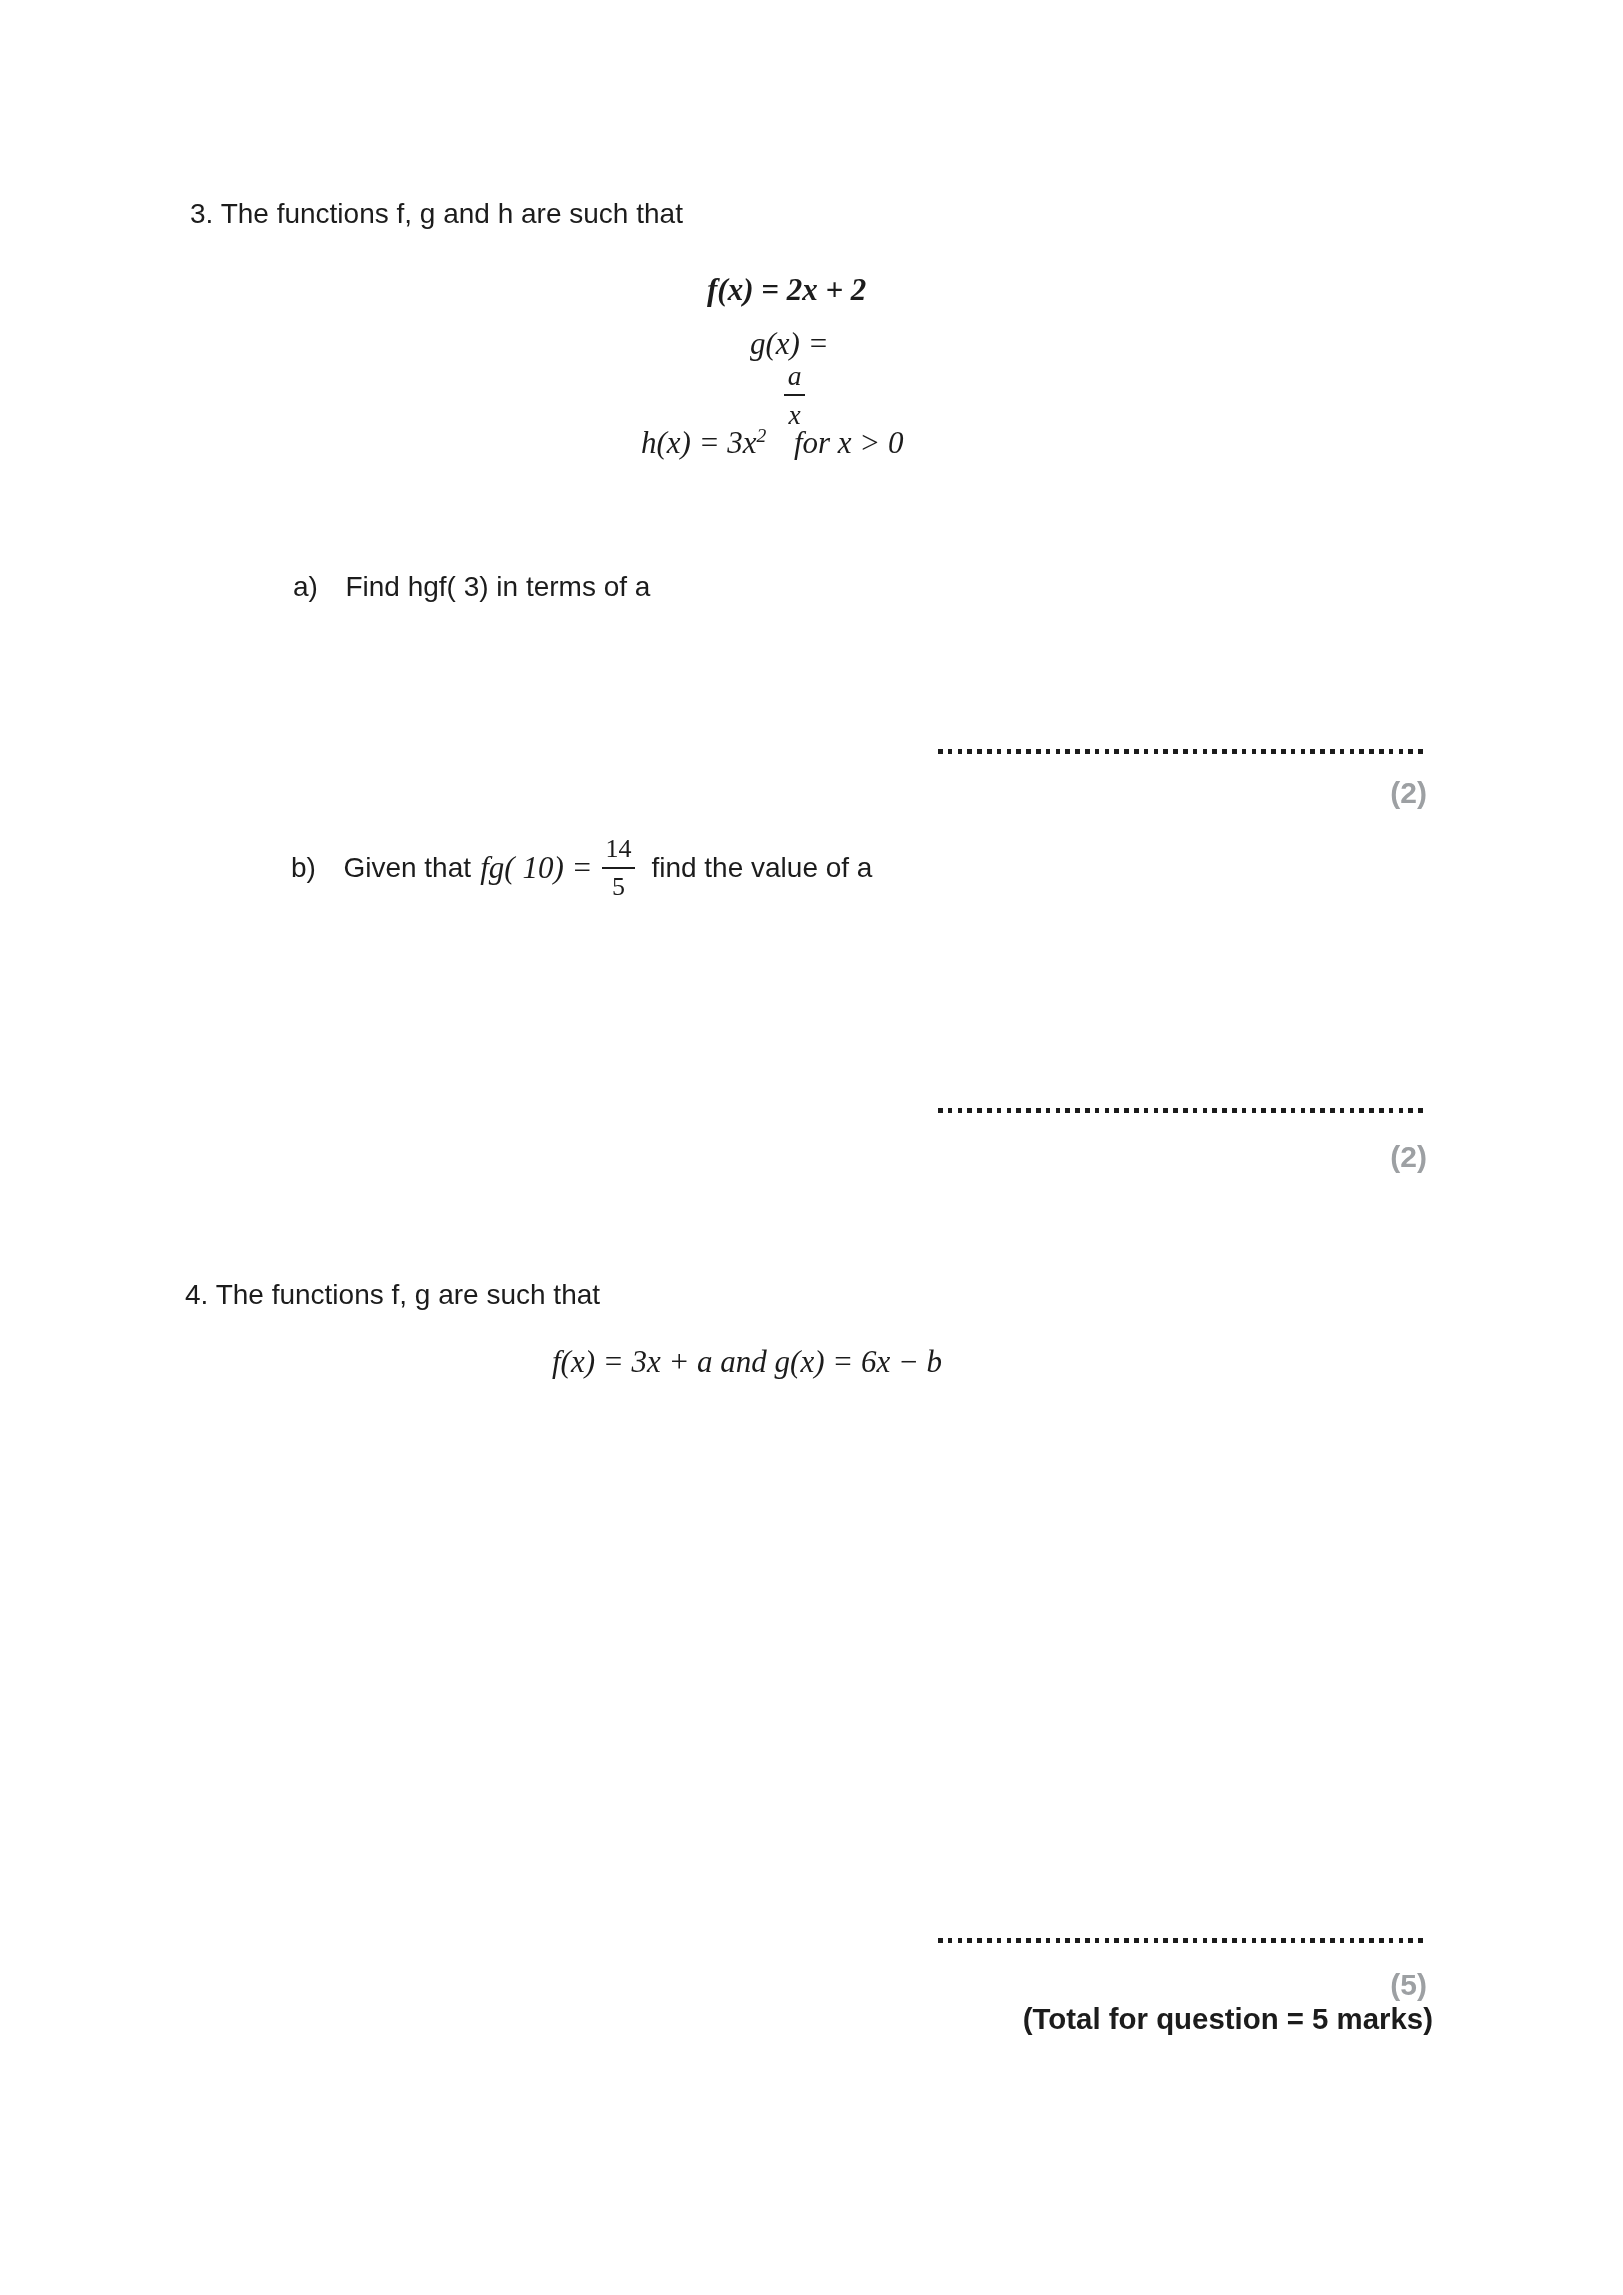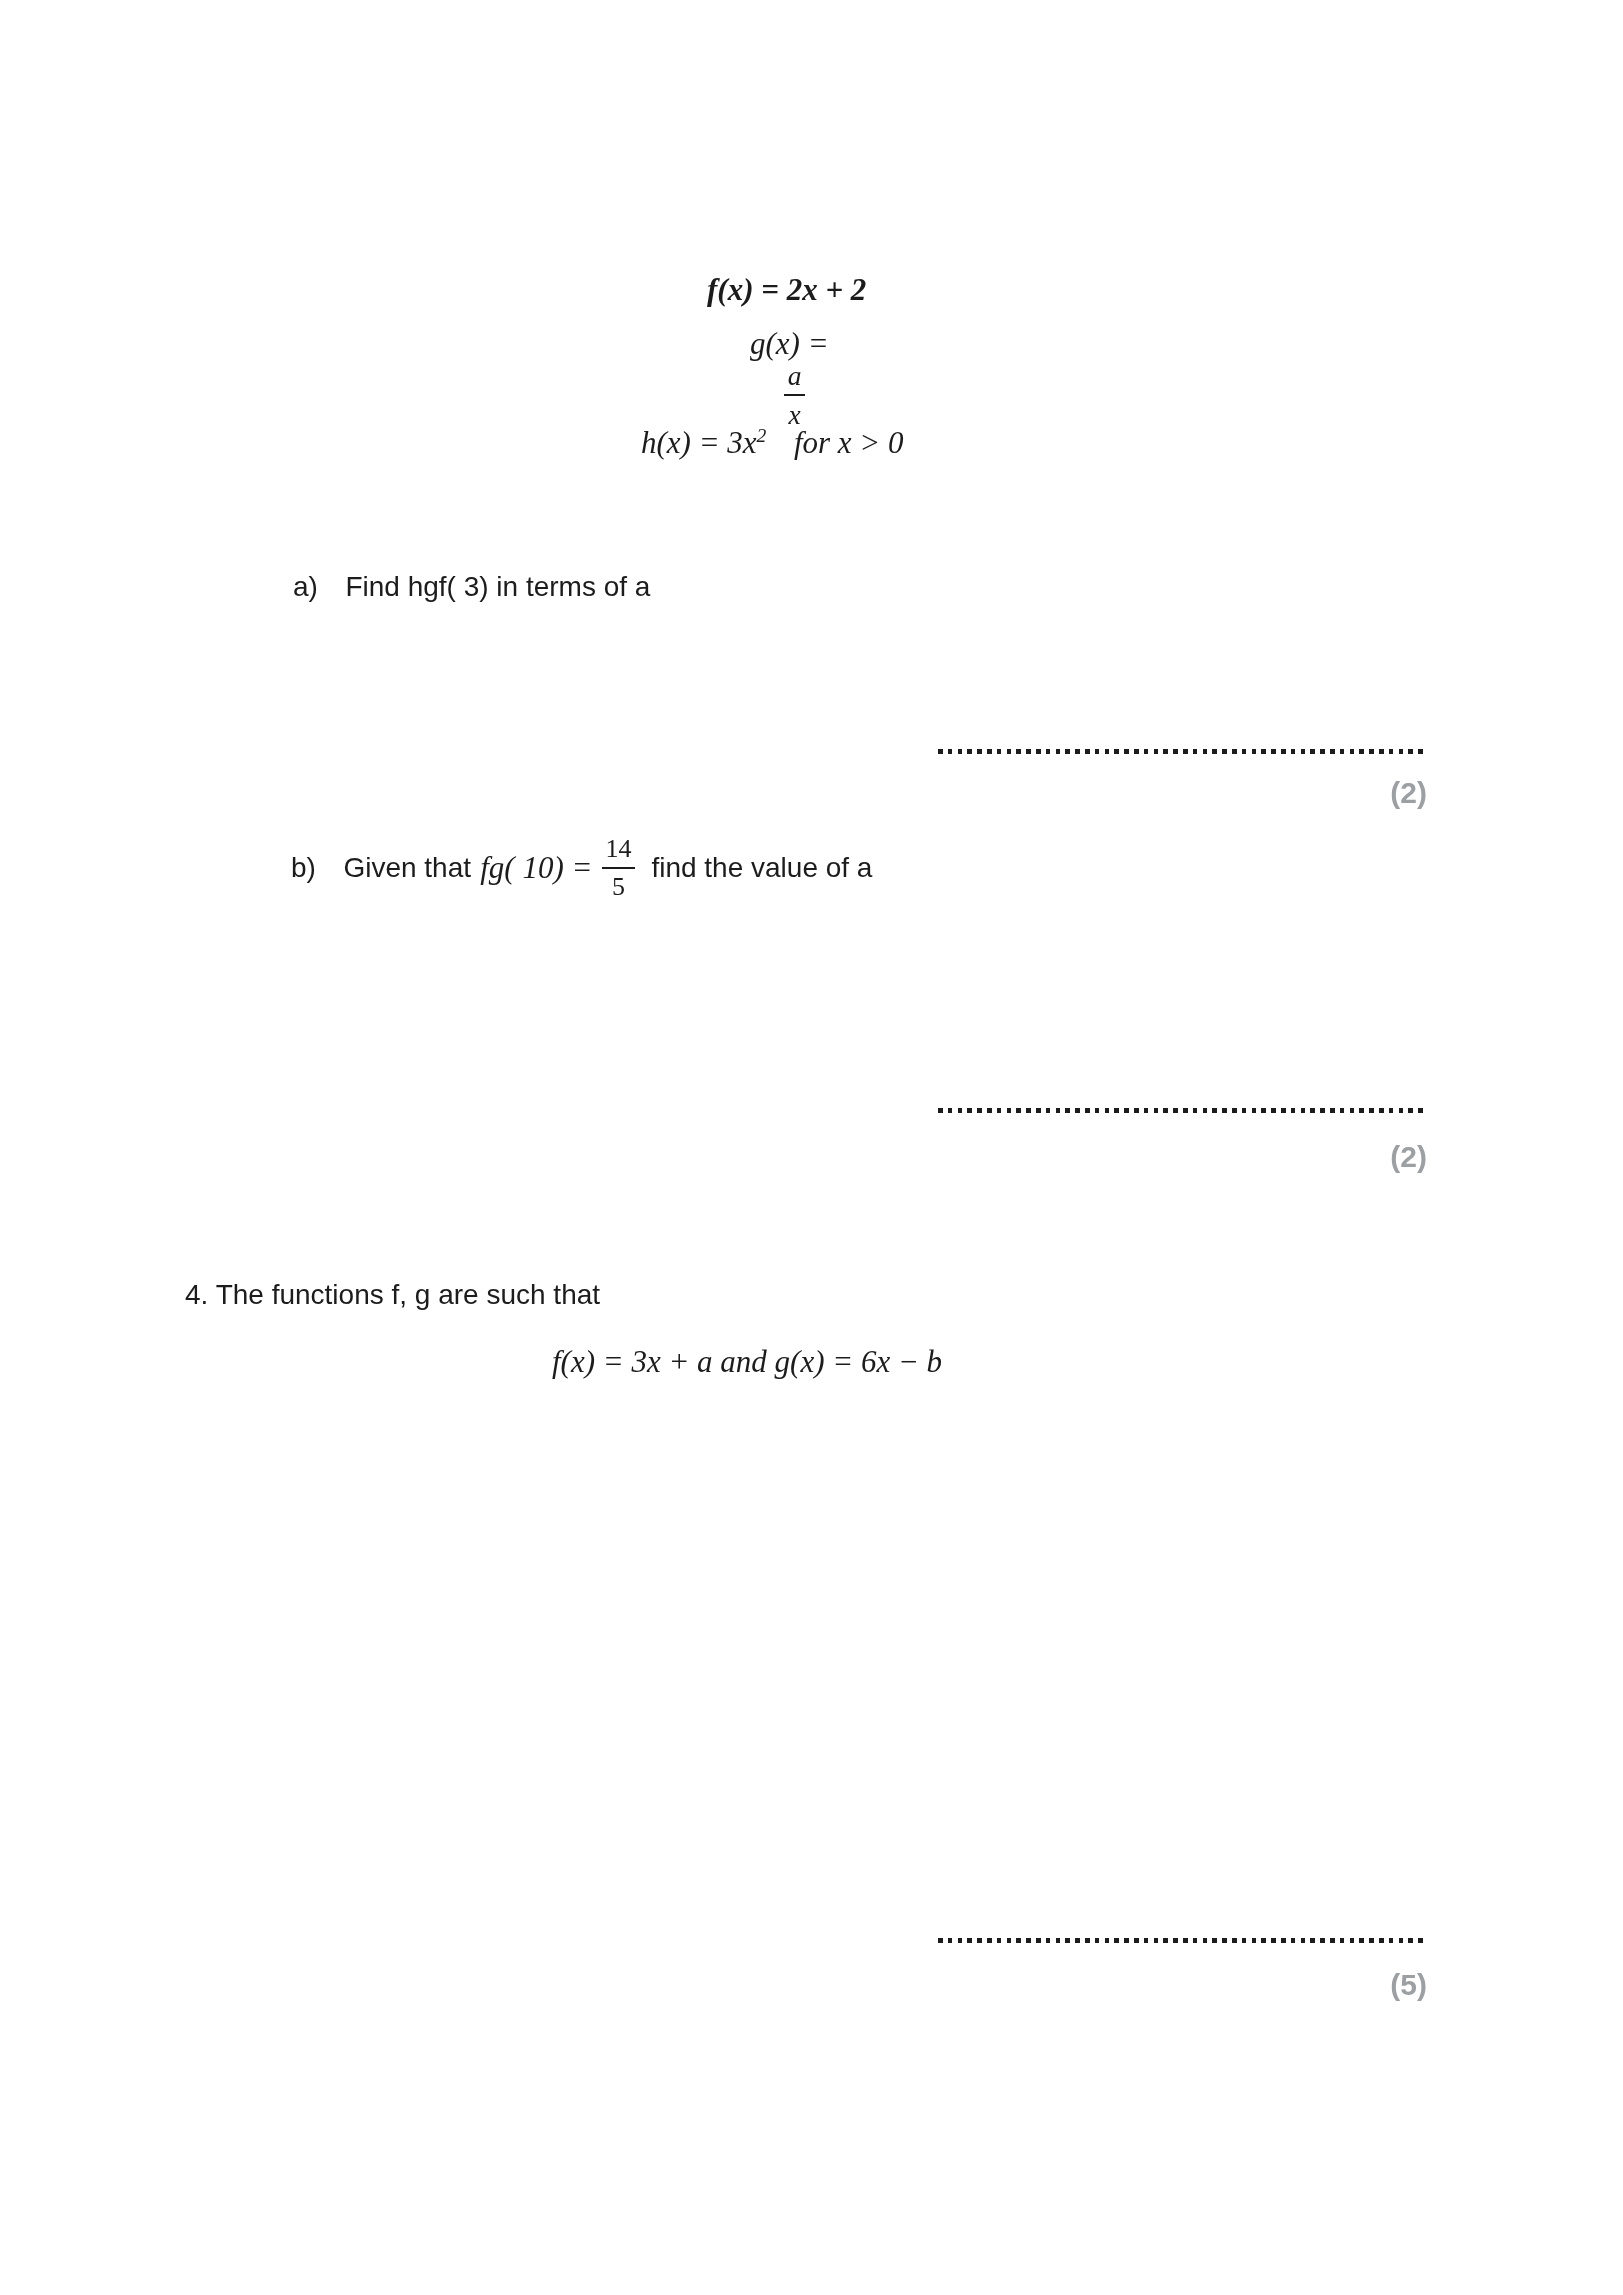--- a/index.html
+++ b/index.html
@@ -53,20 +53,21 @@
     color:#1c1c1c;
   }
   .sup { font-size:19.6px; vertical-align:super; line-height:1; }
   .cond { margin-left:27.5px; }
 </style>
 </head>
 <body>
 
 <div class="page">
 
+  <div class="abs body-text" style="left:190px; top:196px;">3. The functions f, g and h are such that</div>
 
   <div class="abs math" style="left:707px; top:272px;font-weight:bold;">f(x) = 2x + 2</div>
 
   <div class="abs row" style="left:750px; top:326px;">
     <span class="math">g(x) =</span>
     <span class="frac frac-lg math" style="margin-left:10.5px;">
       <span class="num">a</span>
       <span class="bar"></span>
       <span class="den">x</span>
     </span>
@@ -99,15 +100,16 @@
   <div class="dotline" style="left:938px; top:1108px; width:489px;"></div>
   <div class="marks" style="left:933px; top:1140px;">(2)</div>
 
   <div class="abs body-text" style="left:185px; top:1277px;">4. The functions f, g are such that</div>
 
   <div class="abs math" style="left:552px; top:1344px;">f(x) = 3x + a and g(x) = 6x − b</div>
 
 
   <div class="dotline" style="left:938px; top:1938px; width:489px;"></div>
   <div class="marks" style="left:933px; top:1968px;">(5)</div>
+  <div class="total" style="left:779px; top:2002px;">(Total for question = 5 marks)</div>
 
 </div>
 
 
 </body></html>

